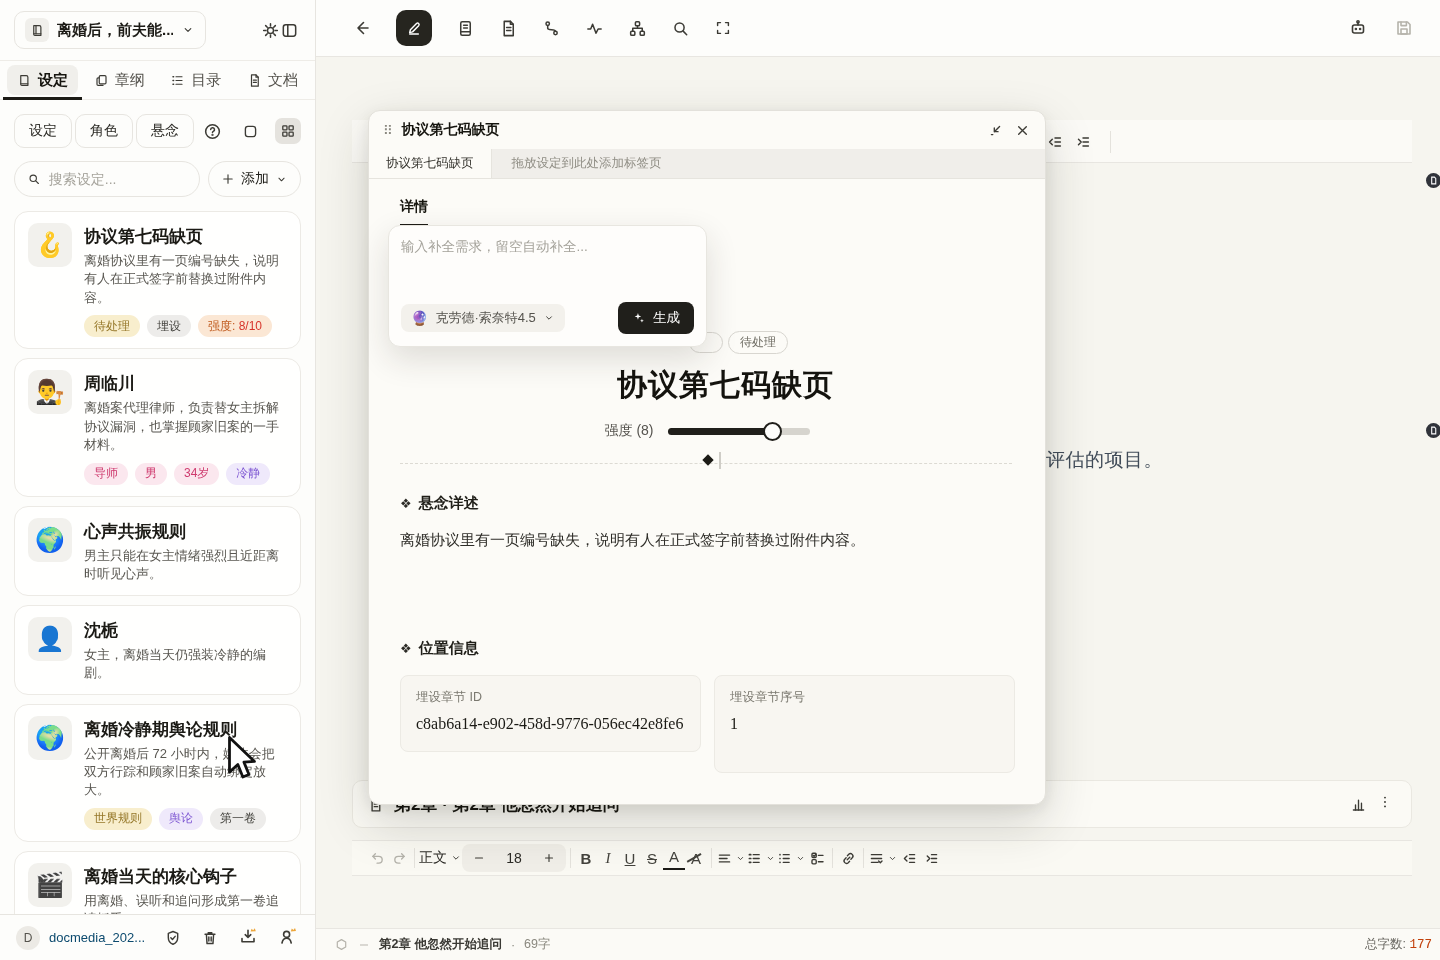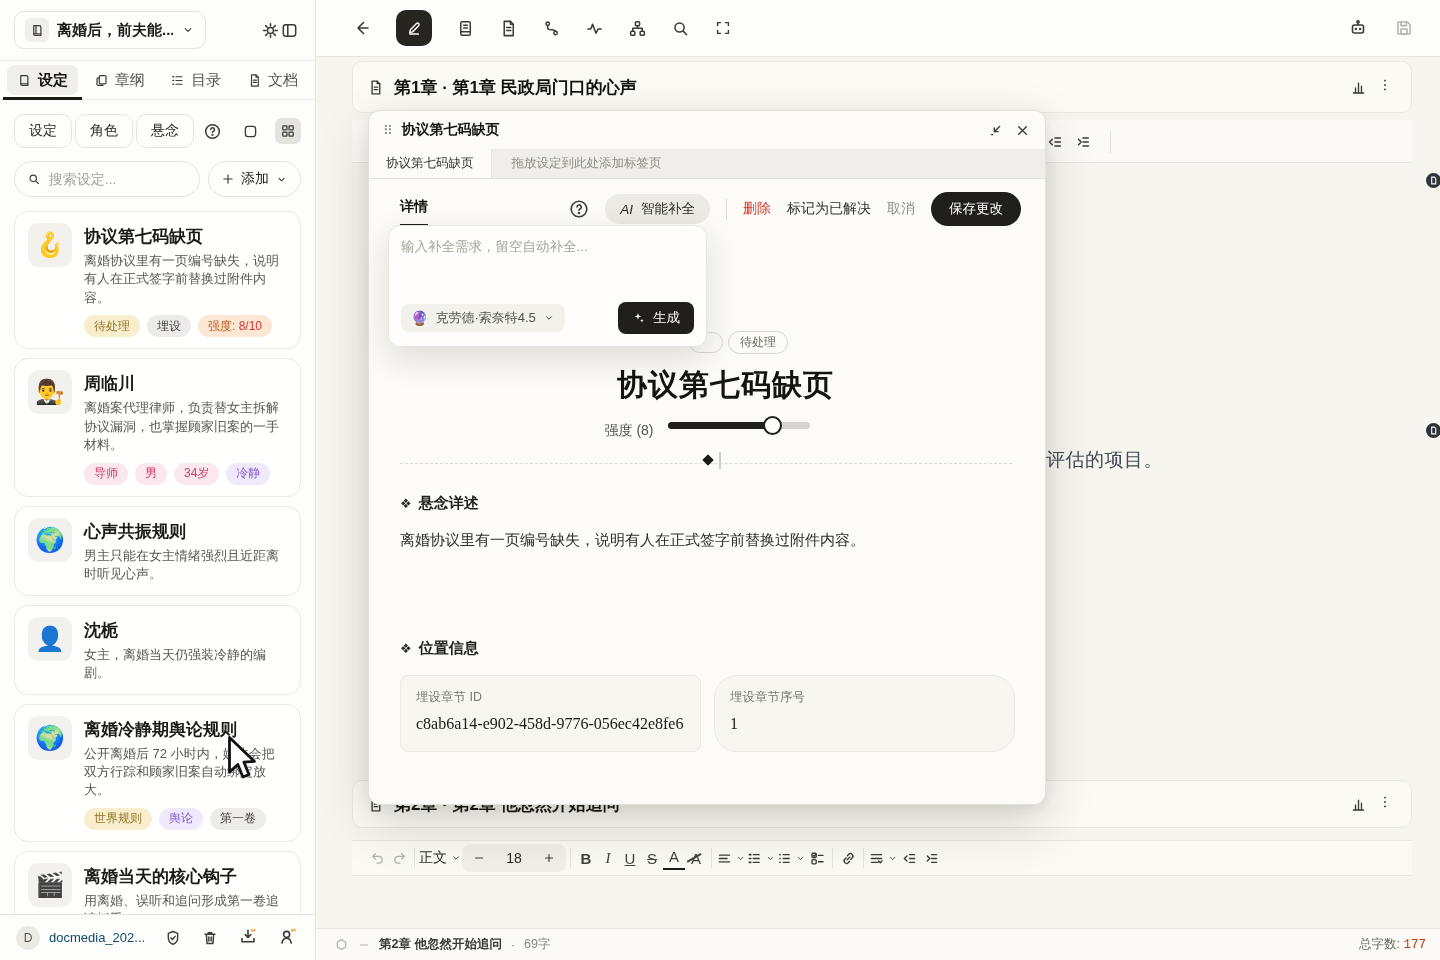--- a/index.html
+++ b/index.html
@@ -69,21 +69,21 @@
   .fmt-bar { position:absolute; left:36px; right:28px; top:783px; height:36px; background:#faf9f3; border-top:1px solid #e8e6e1; border-bottom:1px solid #e8e6e1; display:flex; align-items:center; gap:0; padding:0 14px; }
   .fmt-sep { width:1px; height:20px; background:#e4e2dc; margin:0 4px; }
   .fmt-btn { display:flex; align-items:center; justify-content:center; min-width:22px; height:24px; font-size:15px; color:#44433d; gap:2px; }
   .style-btn { font-size:14px; color:#2c2b26; display:flex; align-items:center; gap:3px; }
   .size-group { display:flex; align-items:center; background:#f0eee8; border-radius:8px; height:28px; padding:0 6px; gap:14px; }
   .size-group .num { font-size:14px; color:#2c2b26; min-width:20px; text-align:center; }
   .b{font-weight:700}.i{font-style:italic;font-family:"Liberation Serif",serif}.u{text-decoration:underline}.s{text-decoration:line-through}
   .acolor { border-bottom:2.5px solid #1d1c18; line-height:1; padding-bottom:1px; }
   .aclear { position:relative; }
   .aclear::after { content:""; position:absolute; left:1px; top:11px; width:16px; height:1.6px; background:#44433d; transform:rotate(-30deg); }
-  .statusbar { position:absolute; left:316px; right:0; bottom:0; height:32px; background:#fbfaf6; border-top:1px solid #e8e6e1; display:flex; align-items:center; gap:9px; padding:0 14px 0 18px; font-size:12.5px; }
+  .statusbar { position:absolute; left:316px; right:0; bottom:0; height:32px; background:#fbfaf6; border-top:1px solid #e8e6e1; display:flex; align-items:center; gap:9px; padding:0 8px 0 18px; font-size:12.5px; }
   .st-title { color:#3a3934; font-weight:700; }
   .st-dim { color:#8a887f; }
   .st-right { margin-left:auto; color:#6b6963; }
   .st-right b { color:#c2410c; font-weight:400;font-family:Liberation Mono, monospace; }
 
   
   .dialog { position:absolute; left:368px; top:110px; width:678px; height:695px; background:#fcfbf7; border:1px solid #e3e1db; border-radius:12px; box-shadow:0 18px 50px rgba(40,38,30,.18), 0 4px 14px rgba(40,38,30,.08); z-index:50; }
   .dlg-head { height:38px; display:flex; align-items:center; padding:0 14px; gap:10px; }
   .drag-dots { color:#8a8880; font-size:13px; letter-spacing:-1px; }
   .dlg-title { font-size:14px; font-weight:700; color:#16150f; flex:1; }
@@ -99,21 +99,21 @@
   .ai-pill .ai { font-style:italic; font-weight:500; }
   .act-sep { width:1px; height:22px; background:#ddd9d2; }
   .lnk-del { font-size:14px; color:#d13b2e; }
   .lnk-res { font-size:14px; color:#33322c; }
   .lnk-can { font-size:14px; color:#8f8d84; }
   .save-btn { background:#201f1b; color:#fff; font-size:13.5px; border-radius:999px; padding:8px 18px; }
   .pill { position:absolute; border:1px solid #d8d6d0; border-radius:999px; font-size:12px; color:#6e6c63; padding:2px 11px; background:transparent; }
   .pill.partial { left:320px; top:153px; width:34px; height:21px; }
   .pill.status { left:359px; top:152px; }
   .big-title { position:absolute; left:248px; top:186px; font-size:30px; font-weight:800; color:#14130e; letter-spacing:1px; white-space:nowrap; }
-  .str-row { position:absolute; left:0; top:243px; width:100%; display:flex; align-items:flex-start; justify-content:center; gap:14px; }
+  .str-row { position:absolute; left:0; top:243px; width:100%; display:flex; align-items:center; justify-content:center; gap:14px; }
   .str-label { font-size:14px; color:#55534e; }
   .str-track { position:relative; width:142px; height:7px; border-radius:4px; background:#d6d4ce; }
   .str-fill { position:absolute; left:0; top:0; height:7px; width:105px; border-radius:4px; background:#201f1b; }
   .str-knob { position:absolute; left:95px; top:-6px; width:19px; height:19px; border-radius:50%; background:#fdfdfb; border:2.5px solid #201f1b; }
   .dash-div { position:absolute; left:31px; right:33px; top:284px; border-top:1.5px dashed #dcdad3; }
   .dash-diamond { position:absolute; left:335px; top:277px; width:8px; height:8px; background:#1c1b16; transform:rotate(45deg); }
   .dash-bar { position:absolute; left:350px; top:273px; width:1.5px; height:17px; background:#cfcdc7; }
   .sec-head { position:absolute; left:31px; font-size:15px; font-weight:700; color:#201f19; display:flex; gap:7px; align-items:center; }
   .sec-head .dmark { font-size:13px; color:#2c2b26; }
   .sec-body { position:absolute; left:31px; right:31px; font-size:15px; color:#2e2d28; line-height:1.5; }
@@ -420,40 +420,20 @@
             <path d="M4 4h9.5L16 6.5V16H4z"></path>
             <path d="M7 4v3.6h5.4V4"></path>
             <rect x="7" y="11" width="6" height="5"></rect>
           </svg>
       </span>
     </div>
   </div>
 
   <div class="content">
 
-    <div class="ch-card ch1">
-      <svg class="ic" width="17" height="17" viewBox="0 0 20 20">
-          <path d="M6 2.5h6l3 3v12H6z"></path>
-          <path d="M12 2.5v3h3M8.5 9.5h4M8.5 12.5h4"></path>
-        </svg>
-      <h2>第1章 · 第1章 民政局门口的心声</h2>
-      <span>
-        <svg class="ic" width="17" height="17" viewBox="0 0 20 20" stroke-width="1.9">
-            <path d="M4 16.5h12"></path>
-            <path d="M6.5 16.5v-6M10 16.5V5M13.5 16.5V8.5"></path>
-          </svg>
-      </span>
-      <span>
-        <svg width="16" height="16" viewBox="0 0 20 20">
-            <circle cx="10" cy="4.5" r="1.2" fill="#3c3b35"></circle>
-            <circle cx="10" cy="10" r="1.2" fill="#3c3b35"></circle>
-            <circle cx="10" cy="15.5" r="1.2" fill="#3c3b35"></circle>
-          </svg>
-      </span>
-    </div>
 
     <div class="ghost-bar">
       <div class="ghost-ics">
         <span>
           <svg class="ic" width="18" height="18" viewBox="0 0 20 20">
               <path d="m7 7-3 3 3 3"></path>
               <path d="M10 5.5h6M10 10h6M10 14.5h6"></path>
             </svg>
         </span>
         <span>
@@ -639,38 +619,20 @@
           </svg>
       </span>
     </div>
     <div class="dlg-tabs">
       <span class="dlg-tab-active">协议第七码缺页</span>
       <span class="dlg-tab-hint">拖放设定到此处添加标签页</span>
     </div>
     <div class="dlg-body">
       <div class="action-row">
         <span class="detail-tab">详情</span>
-        <div class="action-right">
-          <span>
-            <svg class="ic" width="20" height="20" viewBox="0 0 20 20">
-                <circle cx="10" cy="10" r="7.8"></circle>
-                <path d="M8 8a2.1 2.1 0 1 1 2.8 2c-.5.2-.8.6-.8 1.2"></path>
-                <circle cx="10" cy="14" r=".5" fill="#3c3b35"></circle>
-              </svg>
-          </span>
-          <span class="ai-pill">
-            <span class="ai">AI</span>
-              <span>智能补全</span>
-          </span>
-          <span class="act-sep"></span>
-          <span class="lnk-del">删除</span>
-          <span class="lnk-res">标记为已解决</span>
-          <span class="lnk-can">取消</span>
-          <span class="save-btn">保存更改</span>
-        </div>
       </div>
 
       <span class="pill partial"></span>
       <span class="pill status">待处理</span>
 
       <div class="big-title">协议第七码缺页</div>
 
       <div class="str-row">
         <span class="str-label">强度 (8)</span>
         <span class="str-track">
@@ -691,21 +653,21 @@
 
       <div class="sec-head" style="top:460px;">
         <span class="dmark">❖</span>
         <span>位置信息</span>
       </div>
 
       <div class="fbox" style="left:31px; top:496px; width:301px; height:77px;">
         <div class="lbl">埋设章节 ID</div>
         <div class="val">c8ab6a14-e902-458d-9776-056ec42e8fe6</div>
       </div>
-      <div class="fbox" style="left:345px; top:496px; width:301px; height:77px;border-radius:23px;">
+      <div class="fbox" style="left:345px; top:496px; width:301px; height:98px;">
         <div class="lbl">埋设章节序号</div>
         <div class="val">1</div>
       </div>
     </div>
   </div>
 
   <div class="ai-popup">
     <textarea placeholder="输入补全需求，留空自动补全..." style=""></textarea>
     <div class="popup-foot">
       <span class="model-pill">

